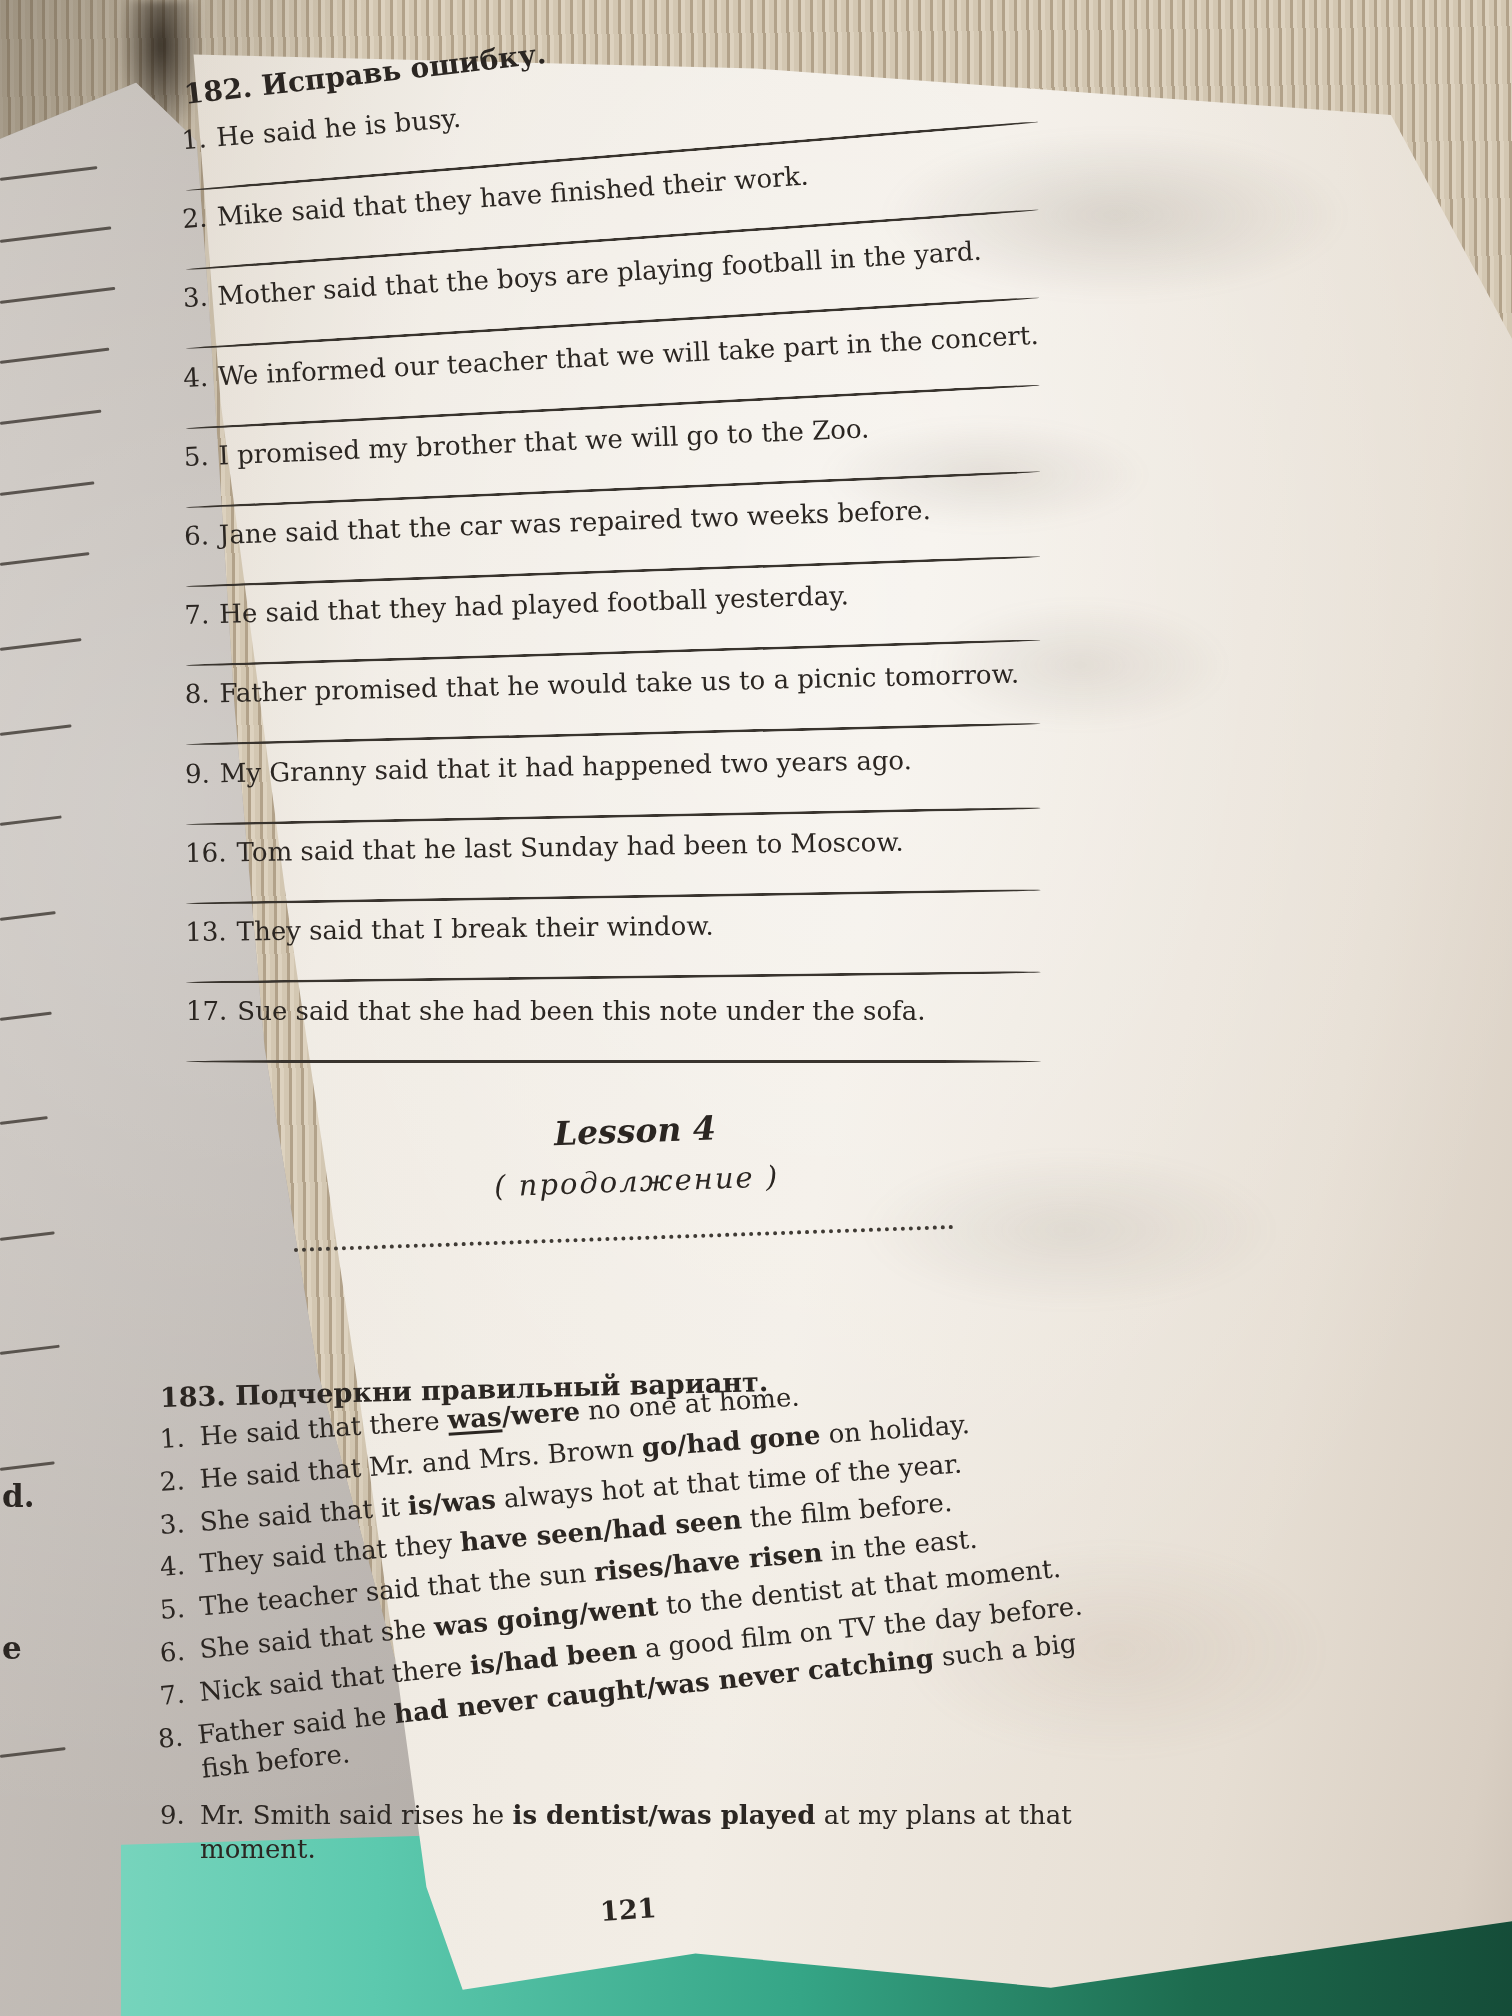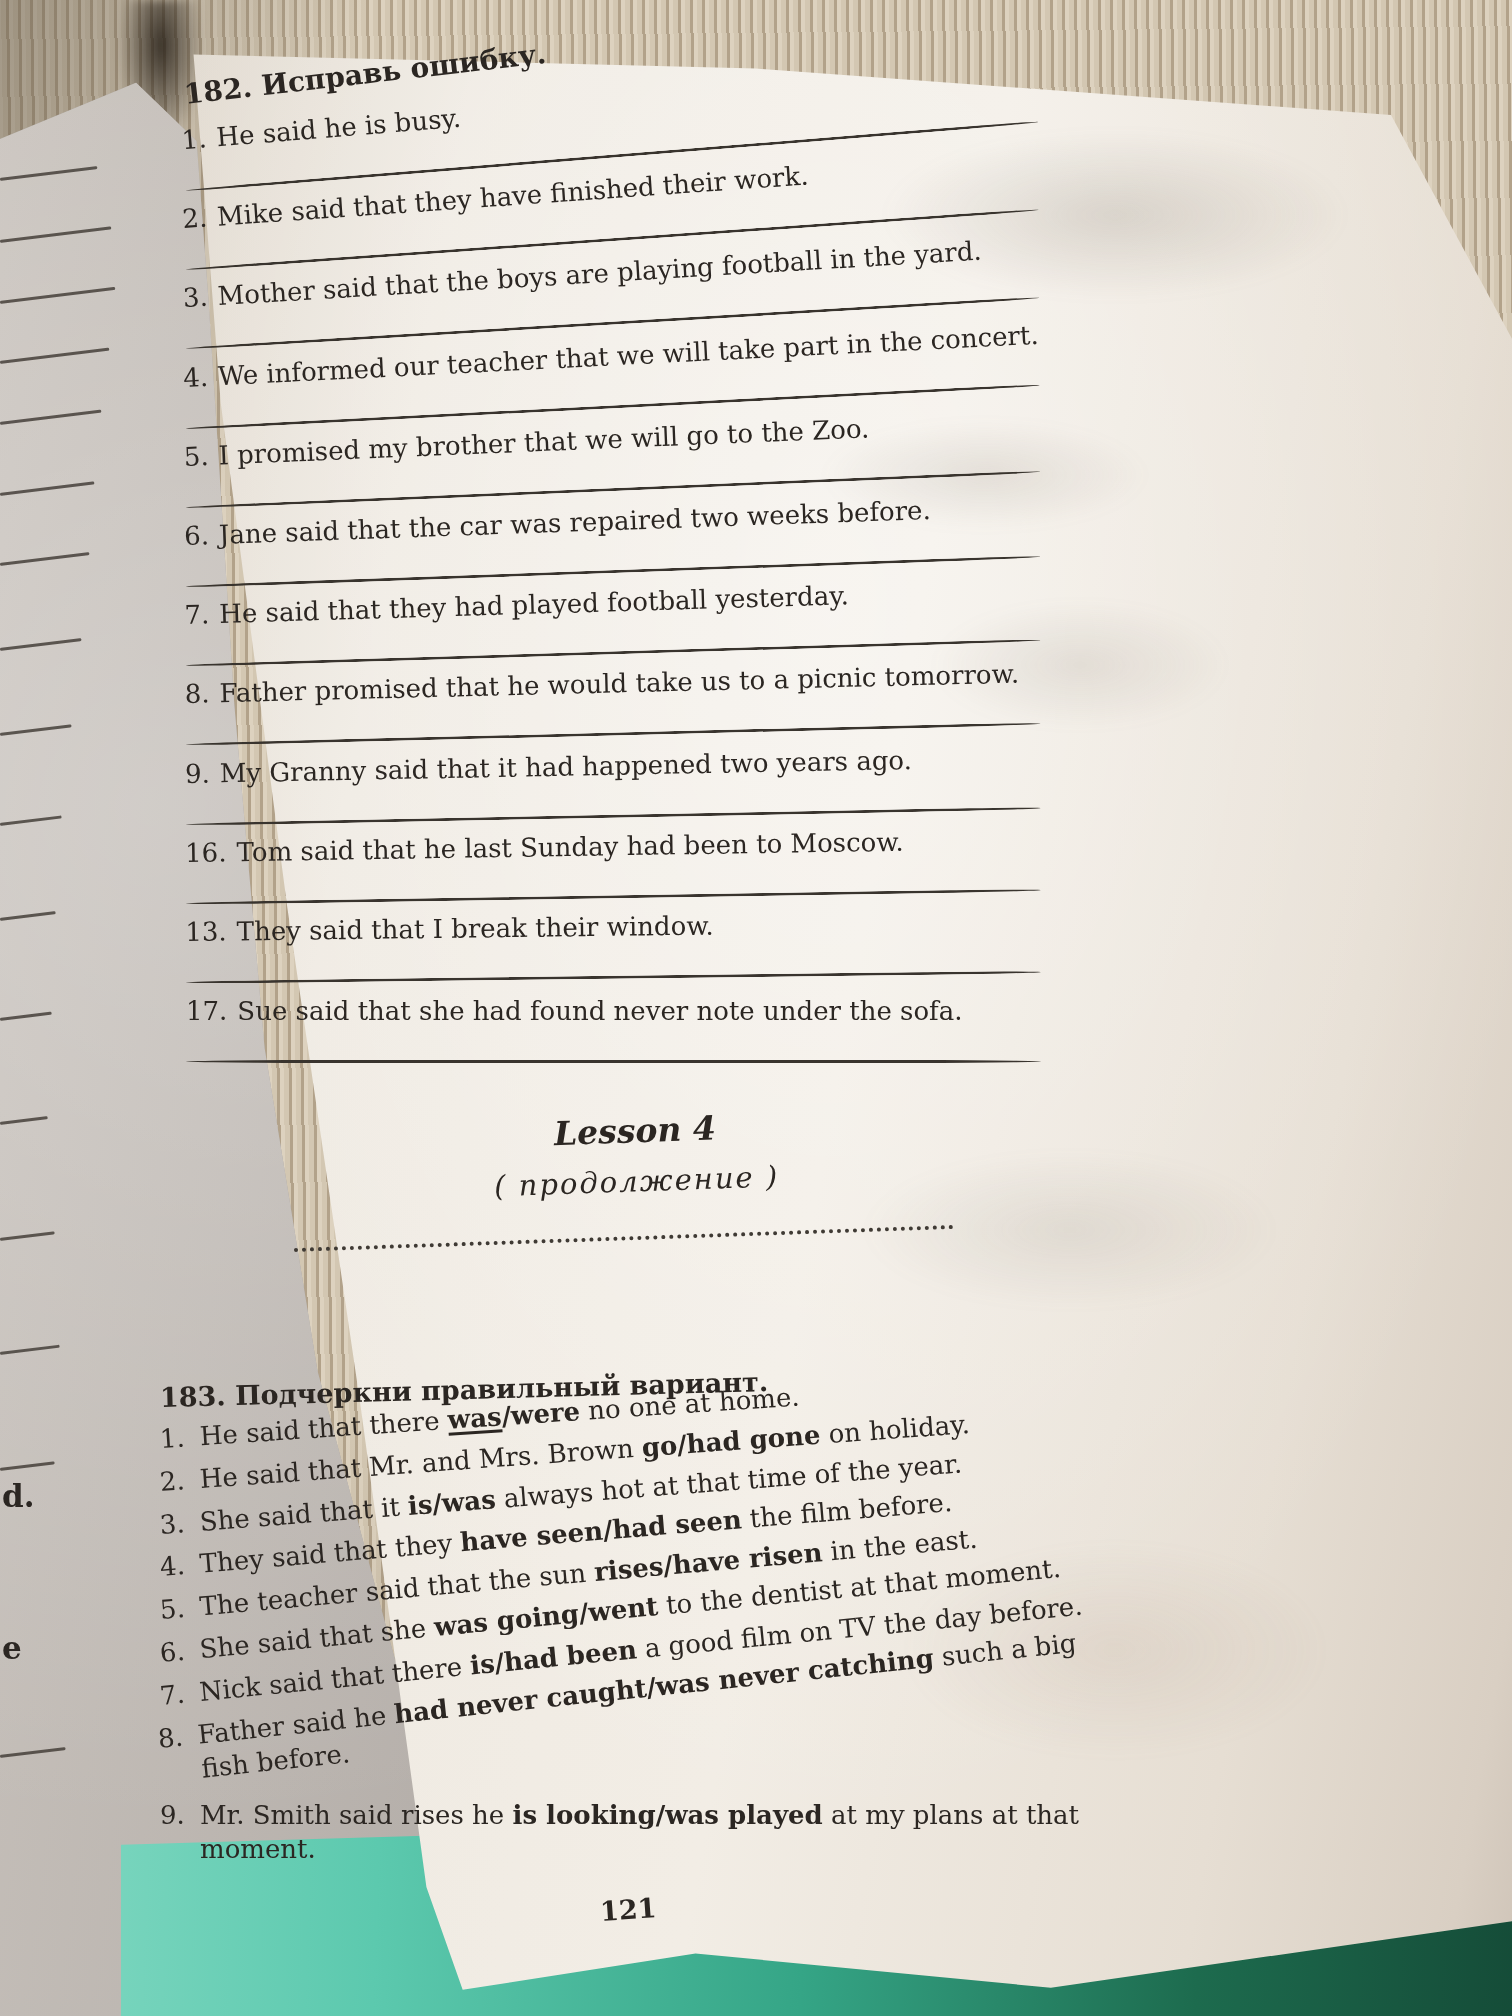--- a/index.html
+++ b/index.html
@@ -202,21 +202,21 @@
     <div class="row182">
       <div class="q">
           <span class="num">13.</span>
           <span>They said that I break their window.</span>
         </div>
       <div class="ans"></div>
     </div>
     <div class="row182">
       <div class="q">
           <span class="num">17.</span>
-          <span>Sue said that she had found never note under the sofa.</span>
+          <span>Sue said that she had been this note under the sofa.</span>
         </div>
       <div class="ans"></div>
     </div>
 
     <div class="lesson">
       <div class="t">Lesson 4</div>
       <div class="st">( продолжение )</div>
     </div>
     <div class="dotted"></div>
   </div>
@@ -251,18 +251,18 @@
     <div class="row183">
       <span class="num">7.</span>
       <span class="body"><span>Nick said that there </span><b>is</b><b>/</b><b>had been</b><span> a good film on TV the day before.</span></span>
     </div>
     <div class="row183">
       <span class="num">8.</span>
       <span class="body"><span>Father said he </span><b>had never caught</b><b>/</b><b>was never catching</b><span> such a big fish before.</span></span>
     </div>
     <div class="row183">
       <span class="num">9.</span>
-      <span class="body"><span>Mr. Smith said rises he </span><b>is looking</b><b>/</b><b>was played</b><span> at my plans at that moment.</span></span>
+      <span class="body"><span>Mr. Smith said rises he </span><b>is dentist</b><b>/</b><b>was played</b><span> at my plans at that moment.</span></span>
     </div>
 
     <div class="pageno">121</div>
   </div>
 </div>
 
 </body></html>

